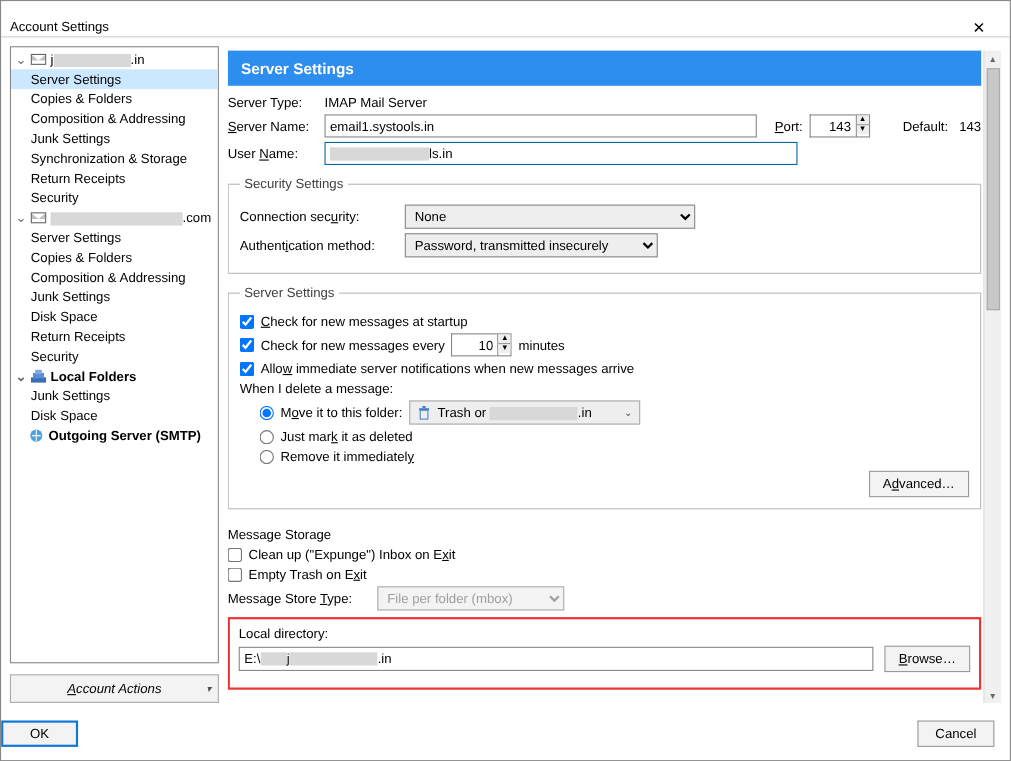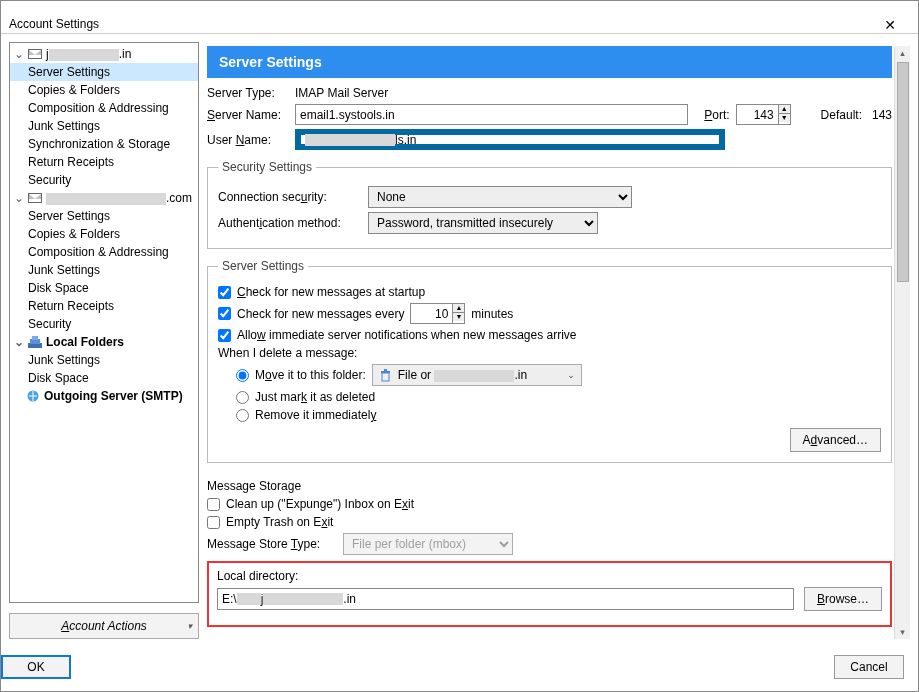--- a/index.html
+++ b/index.html
@@ -140,21 +140,21 @@
           <div class="btns">
               <span>▲</span>
               <span>▼</span>
             </div>
         </div>
         <span style="margin-left:24px">Default:</span>
         <span style="margin-left:4px">143</span>
       </div>
       <div class="row">
         <label>User <span class="u">N</span>ame:</label>
-        <div style="flex:0 0 430px; border:6px solid #0369a1; height:21px; display:flex; align-items:center; background:#fff; padding:0 4px">
+        <div style="flex:0 0 430px; border:1px solid #0369a1; height:21px; display:flex; align-items:center; background:#fff; padding:0 4px">
           <span class="mask" style="width:90px"></span>
             <span>ls.in</span>
         </div>
       </div>
 
       <fieldset>
         <legend>Security Settings</legend>
         <div class="row">
           <label class="wide">Connection sec<span class="u">u</span>rity:</label>
           <select style="width:264px"><option>None</option></select>
@@ -192,21 +192,21 @@
           <input type="radio" name="del" checked="" style="">
           <span>M<span class="u">o</span>ve it to this folder:</span>
           <div class="select-like">
             <span class="tr-icon">
               <svg viewBox="0 0 13 13">
                   <rect x="3" y="4" width="7" height="8" fill="none" stroke="#4a88c8"></rect>
                   <rect x="2" y="2" width="9" height="2" fill="#4a88c8"></rect>
                   <rect x="5" y="0" width="3" height="2" fill="#4a88c8"></rect>
                 </svg>
             </span>
-            <span><span>File or</span> <span class="mask" style="width:80px"></span><span>.in</span></span>
+            <span><span>Trash or</span> <span class="mask" style="width:80px"></span><span>.in</span></span>
             <span class="caret">⌄</span>
           </div>
         </div>
         <div class="chk indent">
             <input type="radio" name="del" style="">
             <span>Just mar<span class="u">k</span> it as deleted</span>
           </div>
         <div class="chk indent">
             <input type="radio" name="del" style="">
             <span>Remove it immediatel<span class="u">y</span></span>

